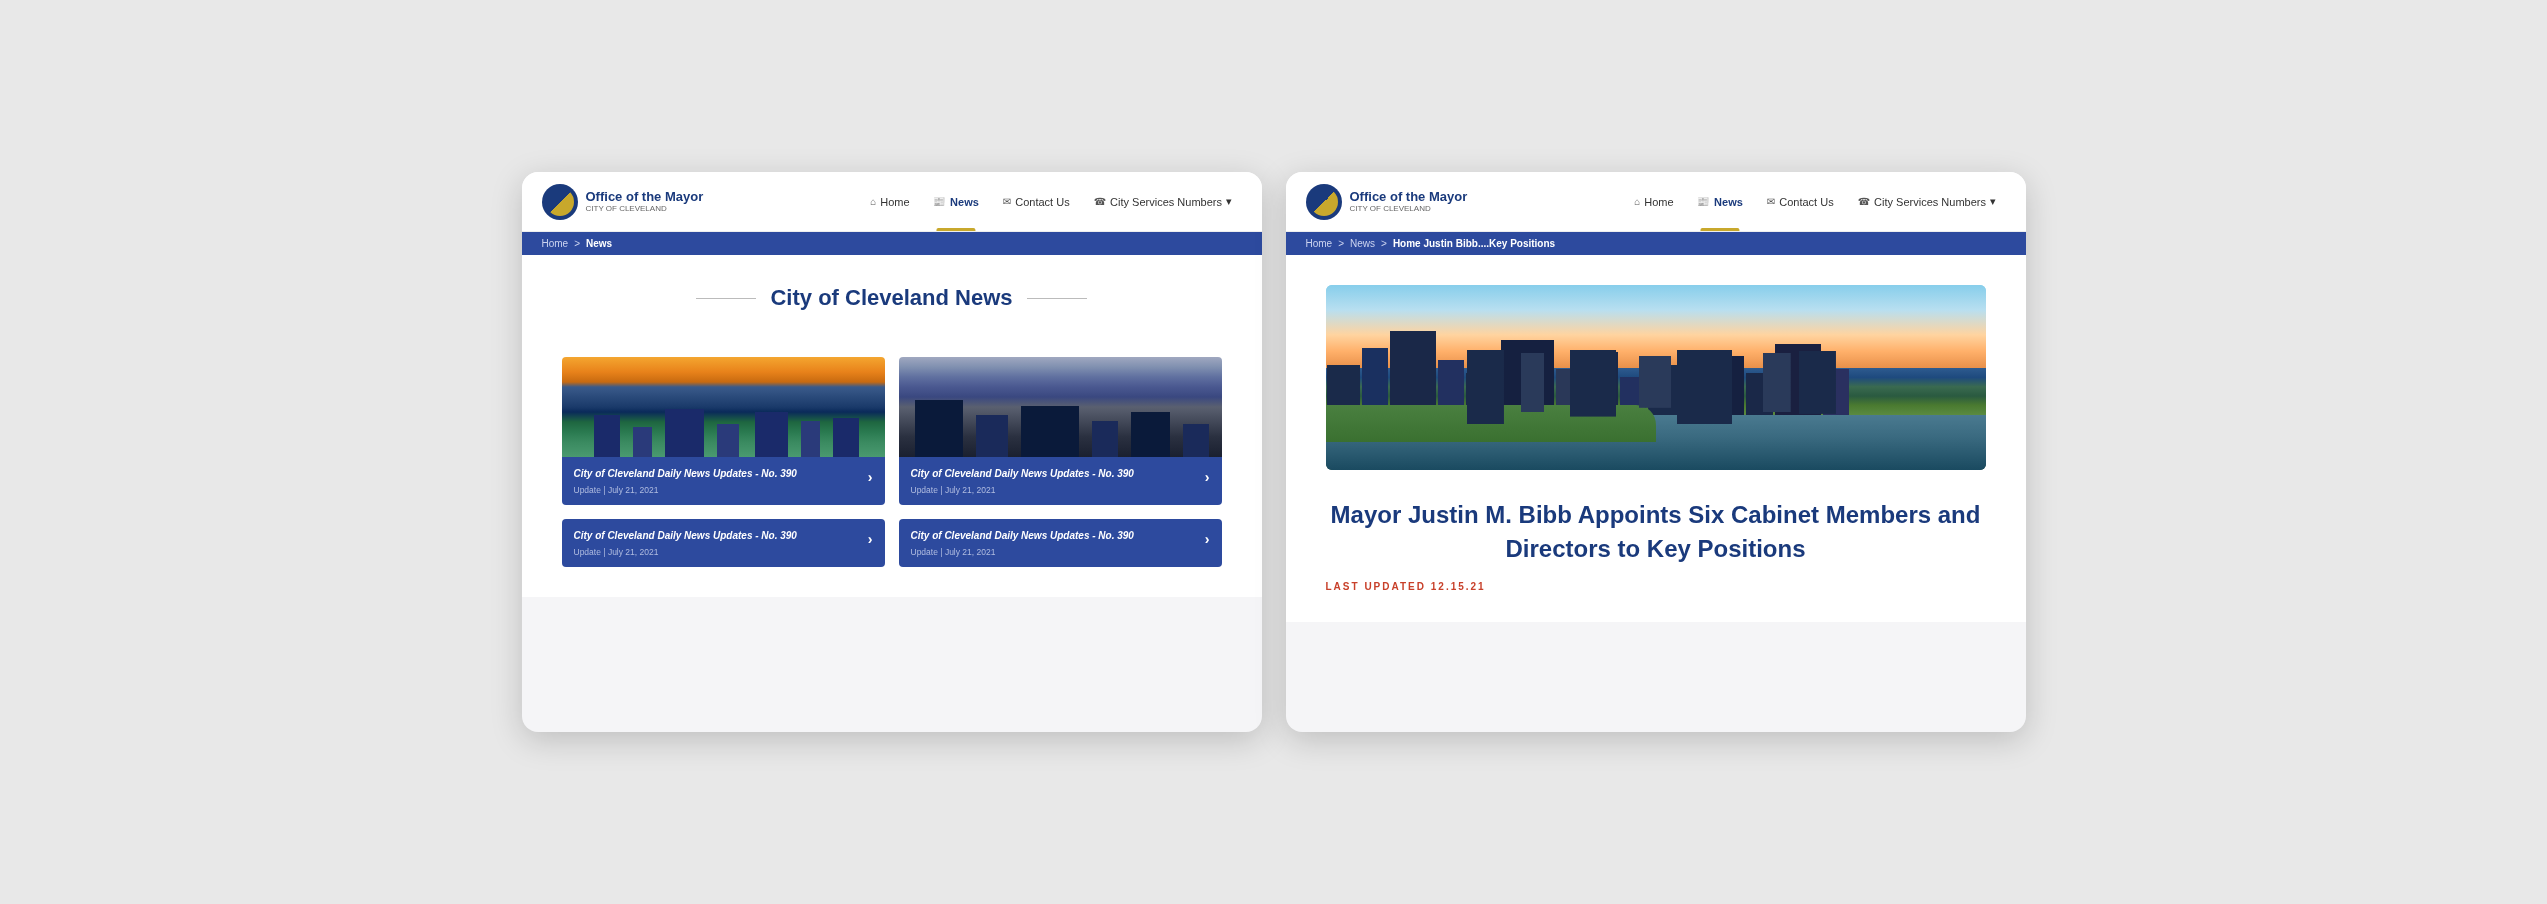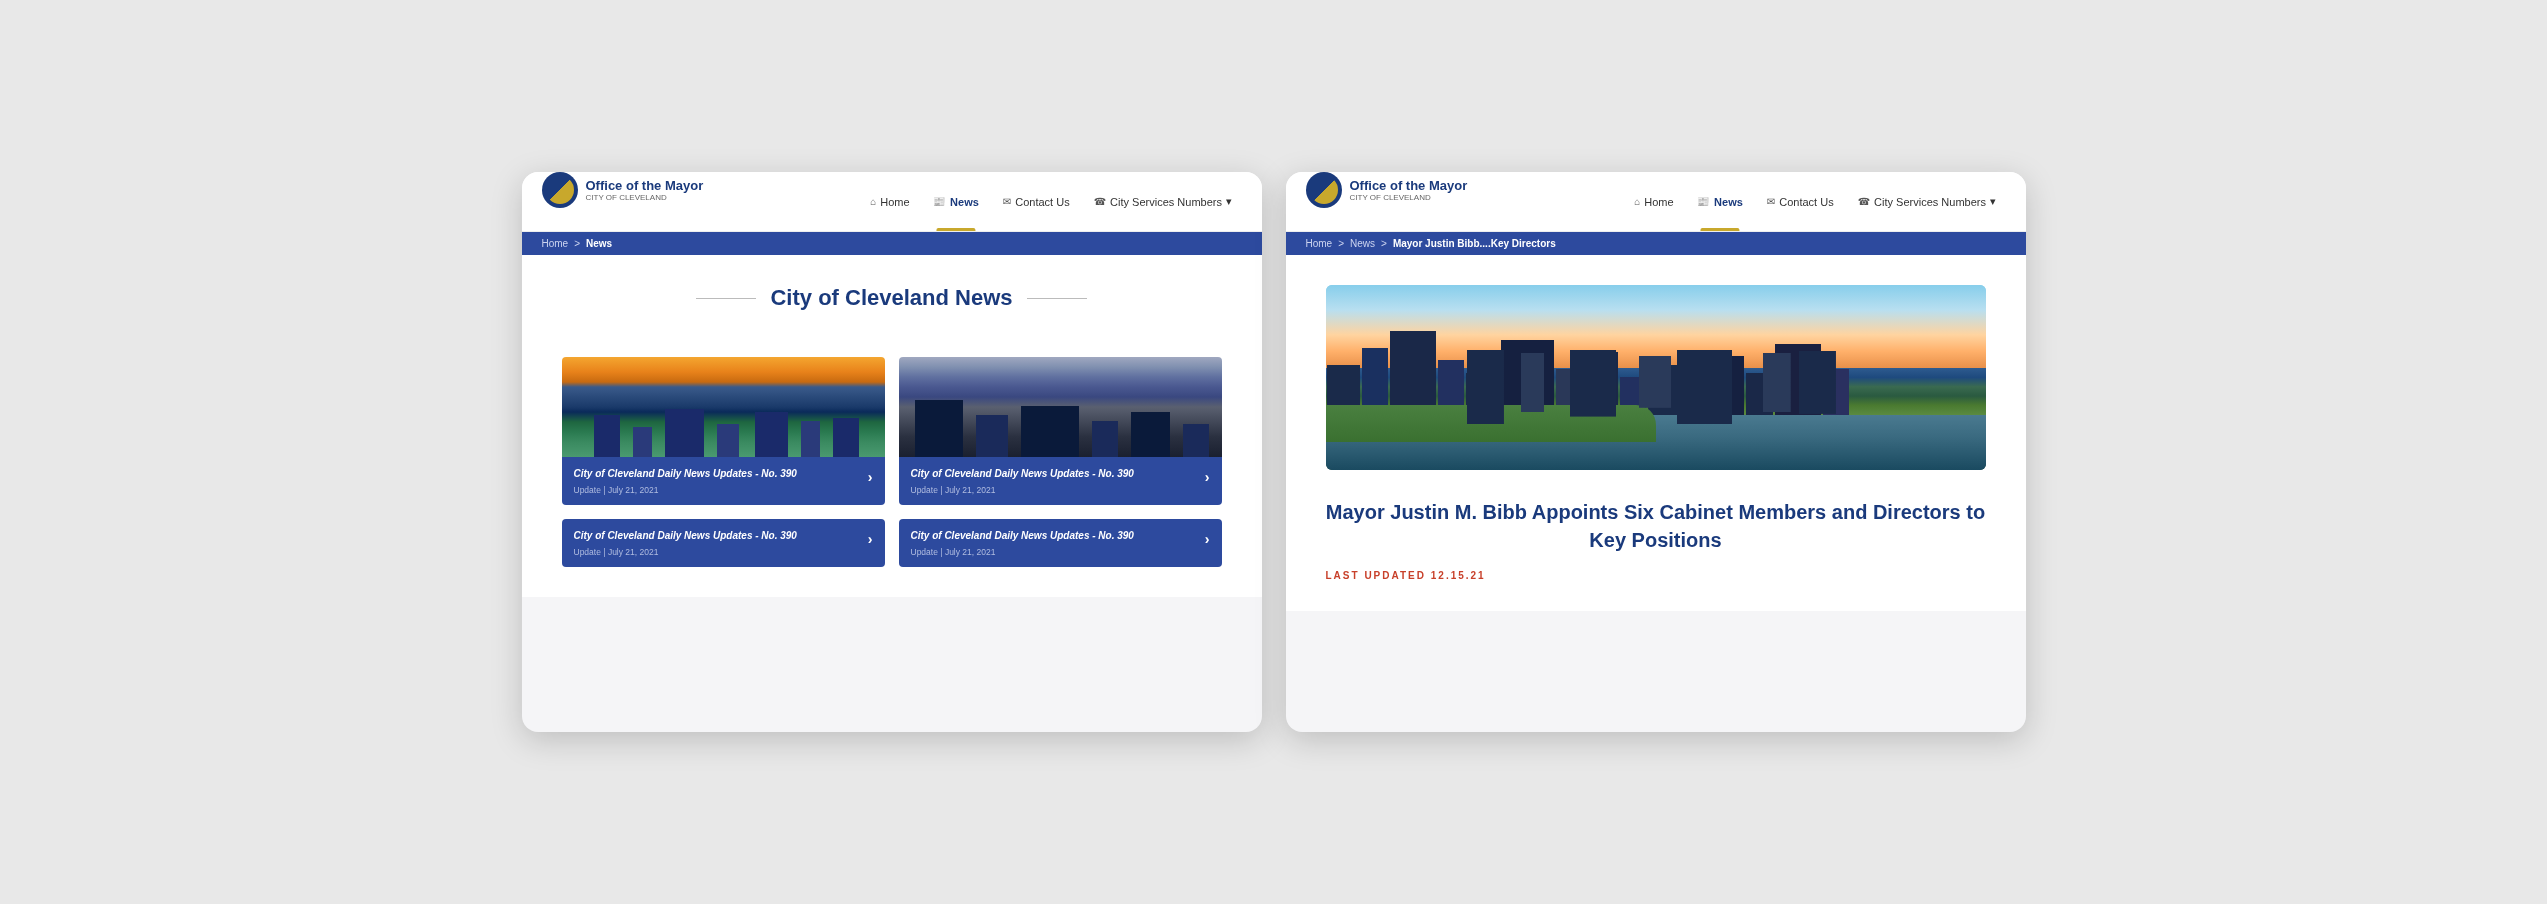--- a/index.html
+++ b/index.html
@@ -25,21 +25,21 @@
       overflow: hidden;
       box-shadow: 0 8px 32px rgba(0,0,0,0.18);
       width: 740px;
       min-height: 560px;
     }
 
     
     .header {
       background: #fff;
       display: flex;
-      align-items: flex-start;
+      align-items: center;
       padding: 0 20px;
       height: 60px;
       border-bottom: 1px solid #eee;
       position: relative;
     }
 
     .header-logo {
       display: flex;
       align-items: center;
       gap: 8px;
@@ -316,21 +316,21 @@
         linear-gradient(#1a2a4a, #1a2a4a) 10% 0 / 8% 100% no-repeat,
         linear-gradient(#2a3a5a, #2a3a5a) 22% 20% / 5% 80% no-repeat,
         linear-gradient(#1a2a4a, #1a2a4a) 35% 10% / 10% 90% no-repeat,
         linear-gradient(#2a3a5a, #2a3a5a) 50% 30% / 7% 70% no-repeat,
         linear-gradient(#1a2a4a, #1a2a4a) 62% 0% / 12% 100% no-repeat,
         linear-gradient(#2a3a5a, #2a3a5a) 78% 20% / 6% 80% no-repeat,
         linear-gradient(#1a2a4a, #1a2a4a) 88% 15% / 8% 85% no-repeat;
     }
 
     .article-title {
-      font-size: 20px;
+      font-size: 24px;
       font-weight: bold;
       color: #1a3a7c;
       text-align: center;
       line-height: 1.4;
       margin-bottom: 16px;
     }
 
     .article-date {
       font-size: 10px;
       font-weight: bold;
@@ -520,21 +520,21 @@
           <span>▾</span>
         </div>
       </nav>
     </div>
 
     <div class="breadcrumb-bar">
       <span class="breadcrumb-item">Home</span>
       <span class="breadcrumb-sep">&gt;</span>
       <span class="breadcrumb-item">News</span>
       <span class="breadcrumb-sep">&gt;</span>
-      <span class="breadcrumb-item current">Mayor Justin Bibb....Key Directors</span>
+      <span class="breadcrumb-item current">Home Justin Bibb....Key Positions</span>
     </div>
 
     <div class="main-content-right">
 
       <div class="article-image-container">
         <div class="city-photo-wide" style="position:relative; overflow:hidden;">
 
           <div style="position:absolute;top:0;left:0;right:0;height:45%;background:linear-gradient(180deg,#87CEEB 0%,#b8dff0 30%,#ffd4a0 60%,#ffb06a 80%,#e8904a 100%);"></div>
 
           <div style="position:absolute;bottom:30%;left:0;right:0;height:45%;display:flex;align-items:flex-end;">

